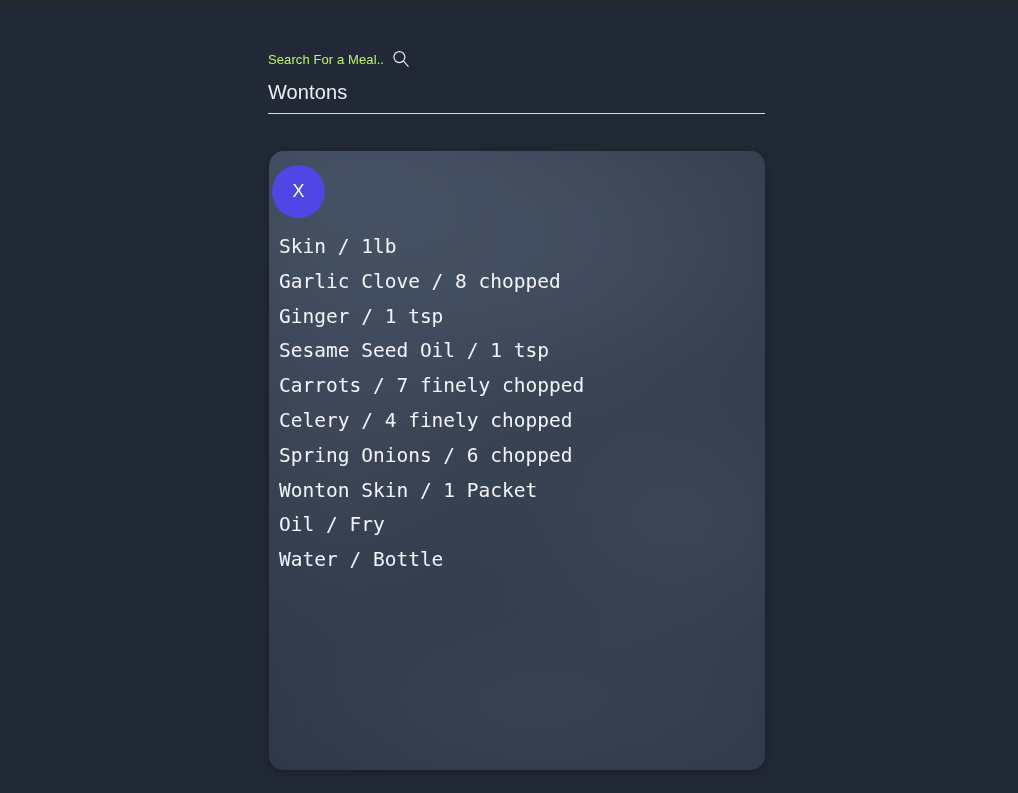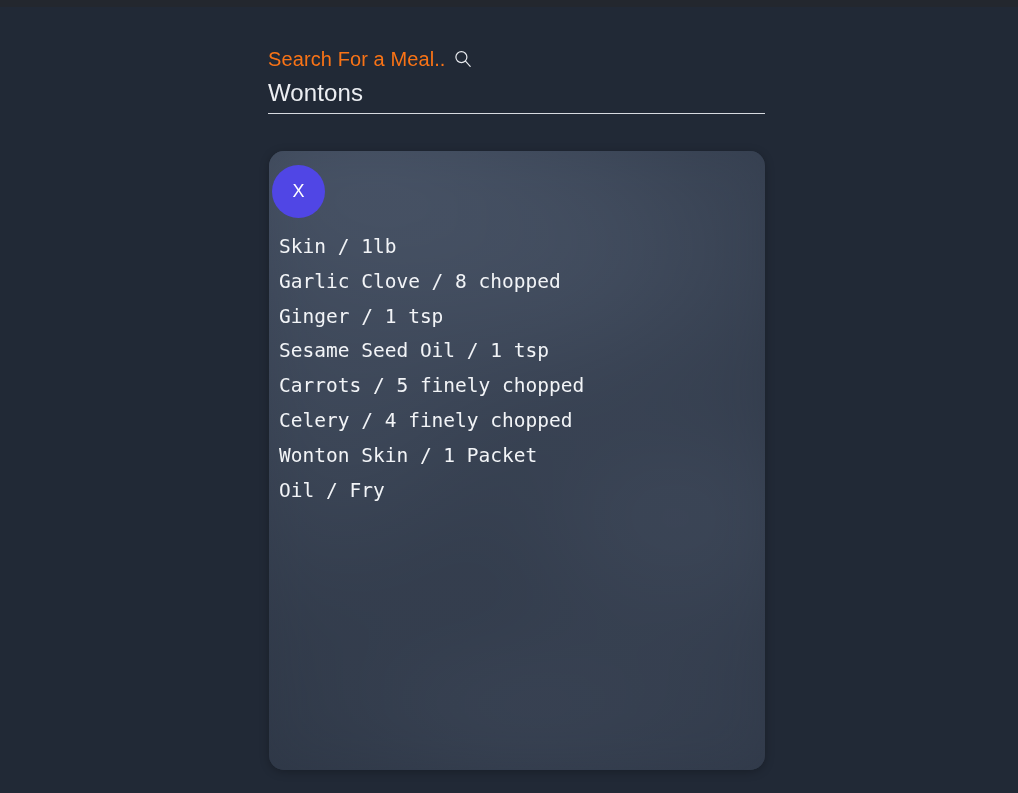--- a/index.html
+++ b/index.html
@@ -38,22 +38,22 @@
     top: 41px;
     width: 497px;
   }
   .search-label-row {
     display: flex;
     align-items: center;
     gap: 7px;
     height: 22px;
   }
   .search-label {
-    font-size: 20px;
-    color: #f97316;
+    font-size: 13px;
+    color: #bef264;
     letter-spacing: .1px;
     line-height: 1;
     white-space: nowrap;
   }
   .search-icon {
     display: inline-flex;
     align-items: center;
     justify-content: center;
     width: 20px;
     height: 20px;
@@ -68,21 +68,21 @@
     display: flex;
     align-items: center;
   }
   .search-input {
     width: 100%;
     background: transparent;
     border: none;
     outline: none;
     color: #eceef2;
     font-family: "Liberation Sans", sans-serif;
-    font-size: 24px;
+    font-size: 20px;
     padding: 0 0 6px 0;
     letter-spacing: .1px;
   }
   .search-input::placeholder { color: #7d8696; }
 
   
   .meal-card {
     position: absolute;
     left: 269px;
     top: 144px;
@@ -180,21 +180,23 @@
     <div class="card-tint"></div>
 
     <div class="card-inner">
       <button class="close-button">X</button>
 
       <ul class="ingredients">
         <li class="ingredient-row">Skin / 1lb</li>
         <li class="ingredient-row">Garlic Clove / 8 chopped</li>
         <li class="ingredient-row">Ginger / 1 tsp</li>
         <li class="ingredient-row">Sesame Seed Oil / 1 tsp</li>
-        <li class="ingredient-row">Carrots / 5 finely chopped</li>
+        <li class="ingredient-row">Carrots / 7 finely chopped</li>
         <li class="ingredient-row">Celery / 4 finely chopped</li>
+        <li class="ingredient-row">Spring Onions / 6 chopped</li>
         <li class="ingredient-row">Wonton Skin / 1 Packet</li>
         <li class="ingredient-row">Oil / Fry</li>
+        <li class="ingredient-row">Water / Bottle</li>
       </ul>
     </div>
   </div>
 
 </div>
 
 </body></html>

